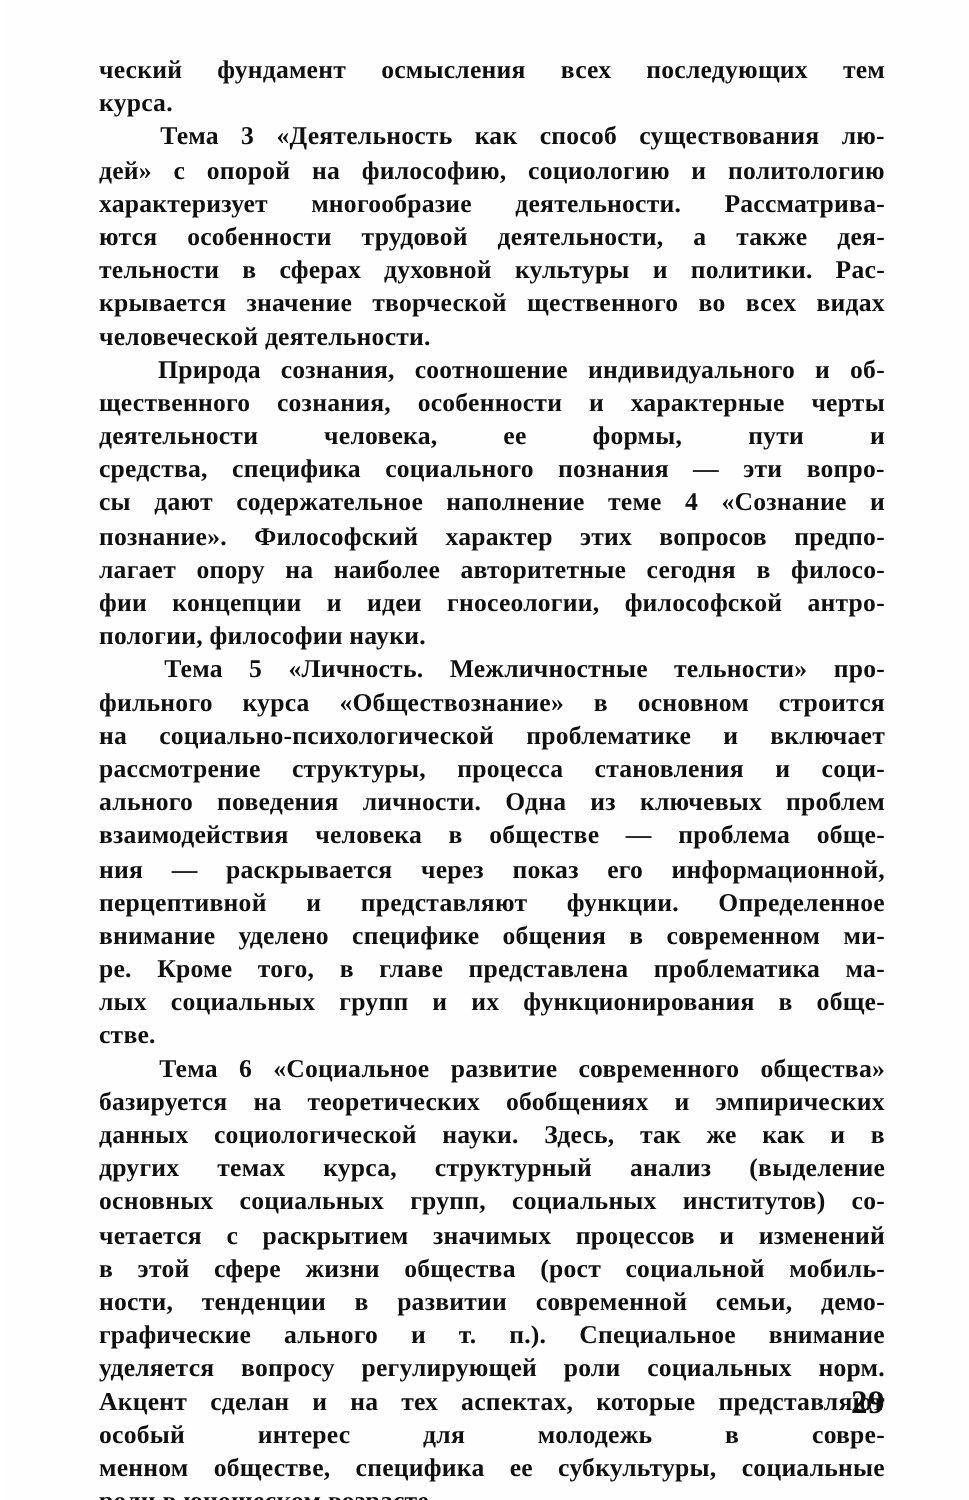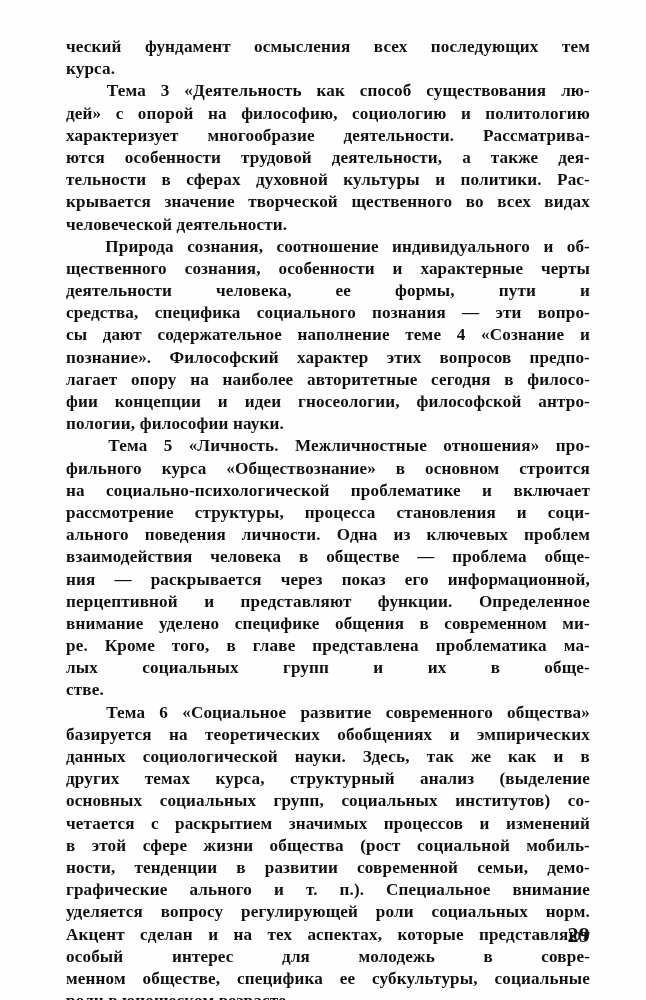--- a/index.html
+++ b/index.html
@@ -93,31 +93,31 @@
       <div class="line last"><span class="w">человеческой деятельности.</span></div>
       <div class="line just"><span class="indent"></span><span class="w">Природа</span><span class="w">сознания,</span><span class="w">соотношение</span><span class="w">индивидуального</span><span class="w">и</span><span class="w">об-</span></div>
       <div class="line just"><span class="w">щественного</span><span class="w">сознания,</span><span class="w">особенности</span><span class="w">и</span><span class="w">характерные</span><span class="w">черты</span></div>
       <div class="line just"><span class="w">деятельности</span><span class="w">человека,</span><span class="w">ее</span><span class="w">формы,</span><span class="w">пути</span><span class="w">и</span></div>
       <div class="line just"><span class="w">средства,</span><span class="w">специфика</span><span class="w">социального</span><span class="w">познания</span><span class="w">—</span><span class="w">эти</span><span class="w">вопро-</span></div>
       <div class="line just"><span class="w">сы</span><span class="w">дают</span><span class="w">содержательное</span><span class="w">наполнение</span><span class="w">теме</span><span class="w">4</span><span class="w">«Сознание</span><span class="w">и</span></div>
       <div class="line just"><span class="w">познание».</span><span class="w">Философский</span><span class="w">характер</span><span class="w">этих</span><span class="w">вопросов</span><span class="w">предпо-</span></div>
       <div class="line just"><span class="w">лагает</span><span class="w">опору</span><span class="w">на</span><span class="w">наиболее</span><span class="w">авторитетные</span><span class="w">сегодня</span><span class="w">в</span><span class="w">филосо-</span></div>
       <div class="line just"><span class="w">фии</span><span class="w">концепции</span><span class="w">и</span><span class="w">идеи</span><span class="w">гносеологии,</span><span class="w">философской</span><span class="w">антро-</span></div>
       <div class="line last"><span class="w">пологии, философии науки.</span></div>
-      <div class="line just"><span class="indent"></span><span class="w">Тема</span><span class="w">5</span><span class="w">«Личность.</span><span class="w">Межличностные</span><span class="w">отношения»</span><span class="w">про-</span></div>
+      <div class="line just"><span class="indent"></span><span class="w">Тема</span><span class="w">5</span><span class="w">«Личность.</span><span class="w">Межличностные</span><span class="w">тельности»</span><span class="w">про-</span></div>
       <div class="line just"><span class="w">фильного</span><span class="w">курса</span><span class="w">«Обществознание»</span><span class="w">в</span><span class="w">основном</span><span class="w">строится</span></div>
       <div class="line just"><span class="w">на</span><span class="w">социально-психологической</span><span class="w">проблематике</span><span class="w">и</span><span class="w">включает</span></div>
       <div class="line just"><span class="w">рассмотрение</span><span class="w">структуры,</span><span class="w">процесса</span><span class="w">становления</span><span class="w">и</span><span class="w">соци-</span></div>
       <div class="line just"><span class="w">ального</span><span class="w">поведения</span><span class="w">личности.</span><span class="w">Одна</span><span class="w">из</span><span class="w">ключевых</span><span class="w">проблем</span></div>
       <div class="line just"><span class="w">взаимодействия</span><span class="w">человека</span><span class="w">в</span><span class="w">обществе</span><span class="w">—</span><span class="w">проблема</span><span class="w">обще-</span></div>
       <div class="line just"><span class="w">ния</span><span class="w">—</span><span class="w">раскрывается</span><span class="w">через</span><span class="w">показ</span><span class="w">его</span><span class="w">информационной,</span></div>
       <div class="line just"><span class="w">перцептивной</span><span class="w">и</span><span class="w">представляют</span><span class="w">функции.</span><span class="w">Определенное</span></div>
       <div class="line just"><span class="w">внимание</span><span class="w">уделено</span><span class="w">специфике</span><span class="w">общения</span><span class="w">в</span><span class="w">современном</span><span class="w">ми-</span></div>
       <div class="line just"><span class="w">ре.</span><span class="w">Кроме</span><span class="w">того,</span><span class="w">в</span><span class="w">главе</span><span class="w">представлена</span><span class="w">проблематика</span><span class="w">ма-</span></div>
-      <div class="line just"><span class="w">лых</span><span class="w">социальных</span><span class="w">групп</span><span class="w">и</span><span class="w">их</span><span class="w">в</span><span class="w">обще-</span></div>
+      <div class="line just"><span class="w">лых</span><span class="w">социальных</span><span class="w">групп</span><span class="w">и</span><span class="w">их</span><span class="w">функционирования</span><span class="w">в</span><span class="w">обще-</span></div>
       <div class="line last"><span class="w">стве.</span></div>
       <div class="line just"><span class="indent"></span><span class="w">Тема</span><span class="w">6</span><span class="w">«Социальное</span><span class="w">развитие</span><span class="w">современного</span><span class="w">общества»</span></div>
       <div class="line just"><span class="w">базируется</span><span class="w">на</span><span class="w">теоретических</span><span class="w">обобщениях</span><span class="w">и</span><span class="w">эмпирических</span></div>
       <div class="line just"><span class="w">данных</span><span class="w">социологической</span><span class="w">науки.</span><span class="w">Здесь,</span><span class="w">так</span><span class="w">же</span><span class="w">как</span><span class="w">и</span><span class="w">в</span></div>
       <div class="line just"><span class="w">других</span><span class="w">темах</span><span class="w">курса,</span><span class="w">структурный</span><span class="w">анализ</span><span class="w">(выделение</span></div>
       <div class="line just"><span class="w">основных</span><span class="w">социальных</span><span class="w">групп,</span><span class="w">социальных</span><span class="w">институтов)</span><span class="w">со-</span></div>
       <div class="line just"><span class="w">четается</span><span class="w">с</span><span class="w">раскрытием</span><span class="w">значимых</span><span class="w">процессов</span><span class="w">и</span><span class="w">изменений</span></div>
       <div class="line just"><span class="w">в</span><span class="w">этой</span><span class="w">сфере</span><span class="w">жизни</span><span class="w">общества</span><span class="w">(рост</span><span class="w">социальной</span><span class="w">мобиль-</span></div>
       <div class="line just"><span class="w">ности,</span><span class="w">тенденции</span><span class="w">в</span><span class="w">развитии</span><span class="w">современной</span><span class="w">семьи,</span><span class="w">демо-</span></div>
       <div class="line just"><span class="w">графические</span><span class="w">ального</span><span class="w">и</span><span class="w">т.</span><span class="w">п.).</span><span class="w">Специальное</span><span class="w">внимание</span></div>

